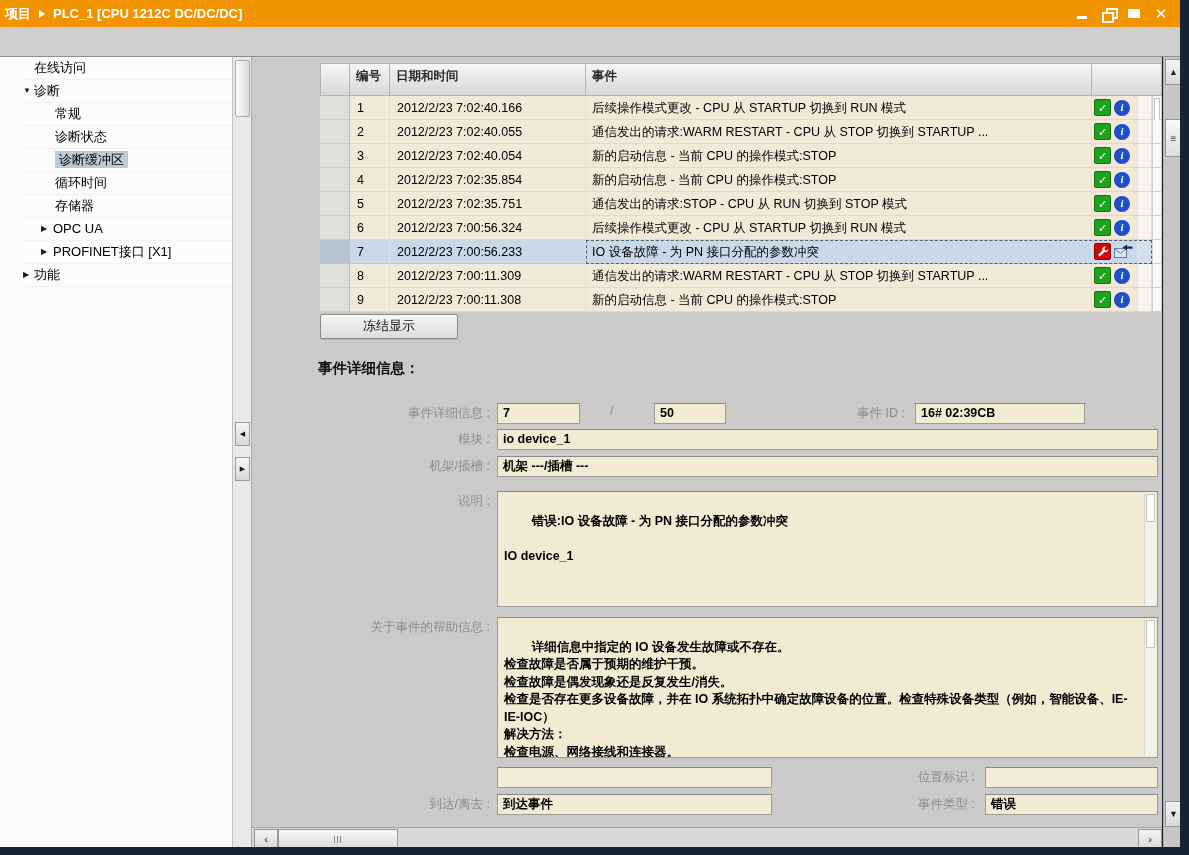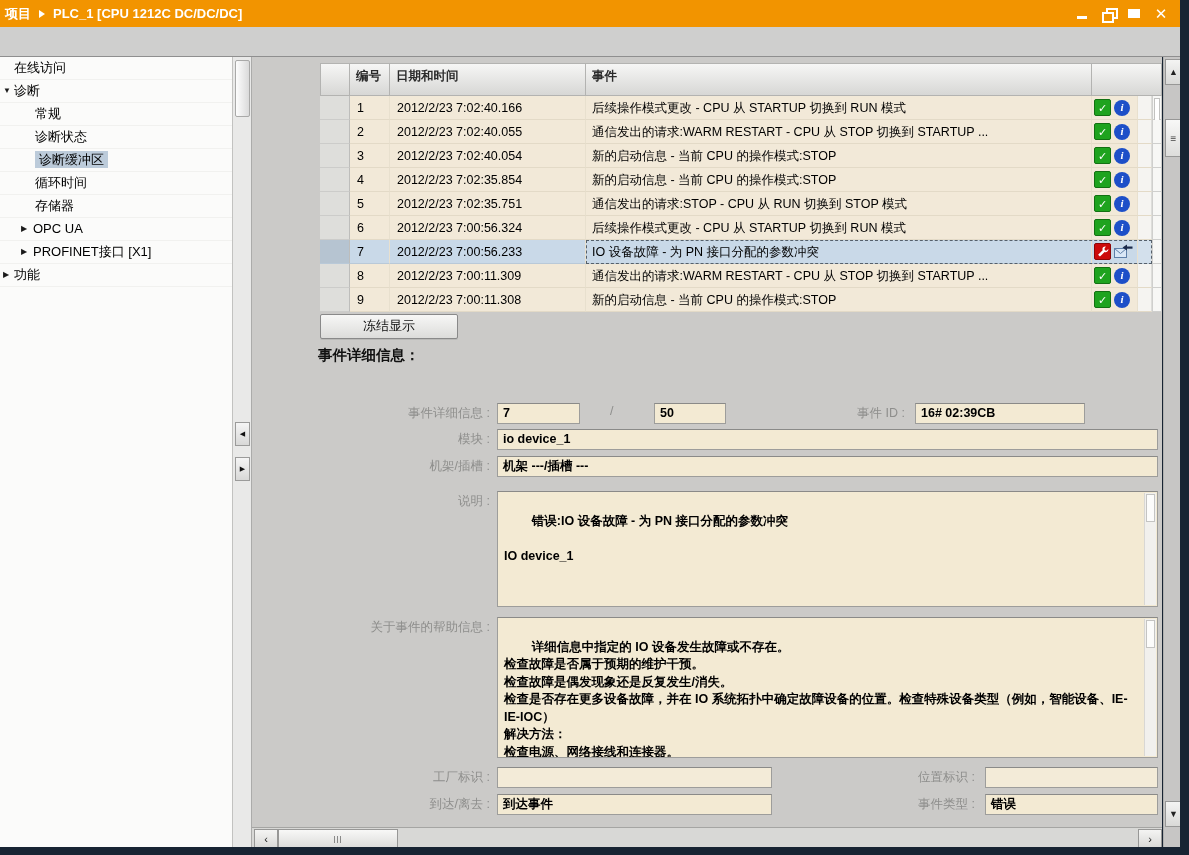--- a/index.html
+++ b/index.html
@@ -27,21 +27,21 @@
            border-bottom:1px solid #8F8F8F;}
   .right-edge{position:absolute;right:0;top:0;width:9px;height:855px;background:#182433;}
   .bottombar{position:absolute;left:0;top:847px;width:1189px;height:8px;background:#182433;}
 
   .content{position:absolute;left:0;top:57px;width:1180px;height:790px;}
 
   
   .sidebar{position:absolute;left:0;top:0;width:232px;height:790px;background:#FBFBFA;
            border-right:1px solid #C2C2C0;font-size:13px;color:#000;}
   .s-item{height:22px;line-height:22px;border-bottom:1px solid #F1F1EF;position:relative;
-          white-space:nowrap;cursor:pointer;}
+          white-space:nowrap;cursor:pointer;margin-left:20px;}
   .tree-arrow{position:absolute;top:0;font-size:8px;color:#1a1a1a;}
   .lvl0 .tree-arrow{left:3px;} .lvl1 .tree-arrow{left:21px;}
   .lvl0 .s-label{margin-left:14px;} .lvl1 .s-label{margin-left:33px;} .lvl2 .s-label{margin-left:35px;}
   .s-item.sel .s-label{background:#BCCBDA;padding:1px 4px;}
 
   
   .splitstrip{position:absolute;left:233px;top:0;width:18px;height:790px;background:#E9E9E8;
               border-right:1px solid #ABABAA;}
   .sb-thumb{position:absolute;left:2px;top:3px;width:13px;height:55px;border:1px solid #A9A9A8;
             background:linear-gradient(90deg,#FDFDFD,#DADADA);border-radius:2px;}
@@ -89,21 +89,21 @@
   .icon-fault{width:15px;height:15px;background:#CC0A0A;border:1px solid #8d0606;border-radius:2px;}
   .icon-arrive{width:19px;height:15px;}
 
   
   .freeze-btn{position:absolute;left:68px;top:257px;width:136px;height:23px;
               background:linear-gradient(#F7F7F6,#DCDCDA);border:1px solid #898989;border-radius:2px;
               font-size:13px;color:#111;text-align:center;line-height:21px;cursor:pointer;
               box-shadow:0 1px 0 #b9b9b7;}
 
   
-  .detail-heading{position:absolute;left:66px;top:289px;font-size:14.5px;font-weight:bold;color:#111;}
+  .detail-heading{position:absolute;left:66px;top:302px;font-size:14.5px;font-weight:bold;color:#111;}
   .frm-label{position:absolute;width:238px;text-align:right;color:#8E8E8C;font-size:12.5px;
              height:20px;line-height:20px;white-space:nowrap;}
   .frm-label2{position:absolute;text-align:right;color:#8E8E8C;font-size:12.5px;height:20px;
               line-height:20px;white-space:nowrap;}
   .fld{position:absolute;box-sizing:border-box;height:21px;background:#F3EAD3;
        border:1px solid #9D9D9B;border-top-color:#8A8A88;font-size:12.5px;color:#000;
        padding:0 5px;line-height:19px;white-space:nowrap;overflow:hidden;font-weight:bold;}
   .fld.empty{background:#F3EBD8;}
   .slash{position:absolute;color:#8E8E8C;font-size:12.5px;}
   .area{position:absolute;box-sizing:border-box;background:#F3EAD3;border:1px solid #9D9D9B;
@@ -373,21 +373,20 @@
         <span>详细信息中指定的 IO 设备发生故障或不存在。
 检查故障是否属于预期的维护干预。
 检查故障是偶发现象还是反复发生/消失。
 检查是否存在更多设备故障，并在 IO 系统拓扑中确定故障设备的位置。检查特殊设备类型（例如，智能设备、IE-IE-IOC）
 解决方法：
 检查电源、网络接线和连接器。
 由于与该设备 PN 接口的参数分配冲突，因此与 IO 设备的连接中止。</span>
         <span class="mini-scroll"><span class="mini-thumb"></span></span>
       </div>
 
-      <div class="frm-label" style="left:0;top:710px;">工厂标识 :</div>
       <div class="fld empty" style="left:245px;top:710px;width:275px;"></div>
       <div class="frm-label2" style="left:623px;top:710px;width:100px;">位置标识 :</div>
       <div class="fld empty" style="left:733px;top:710px;width:173px;"></div>
 
       <div class="frm-label" style="left:0;top:737px;">到达/离去 :</div>
       <div class="fld" style="left:245px;top:737px;width:275px;">到达事件</div>
       <div class="frm-label2" style="left:623px;top:737px;width:100px;">事件类型 :</div>
       <div class="fld" style="left:733px;top:737px;width:173px;">错误</div>
 
       <div class="hscroll">

